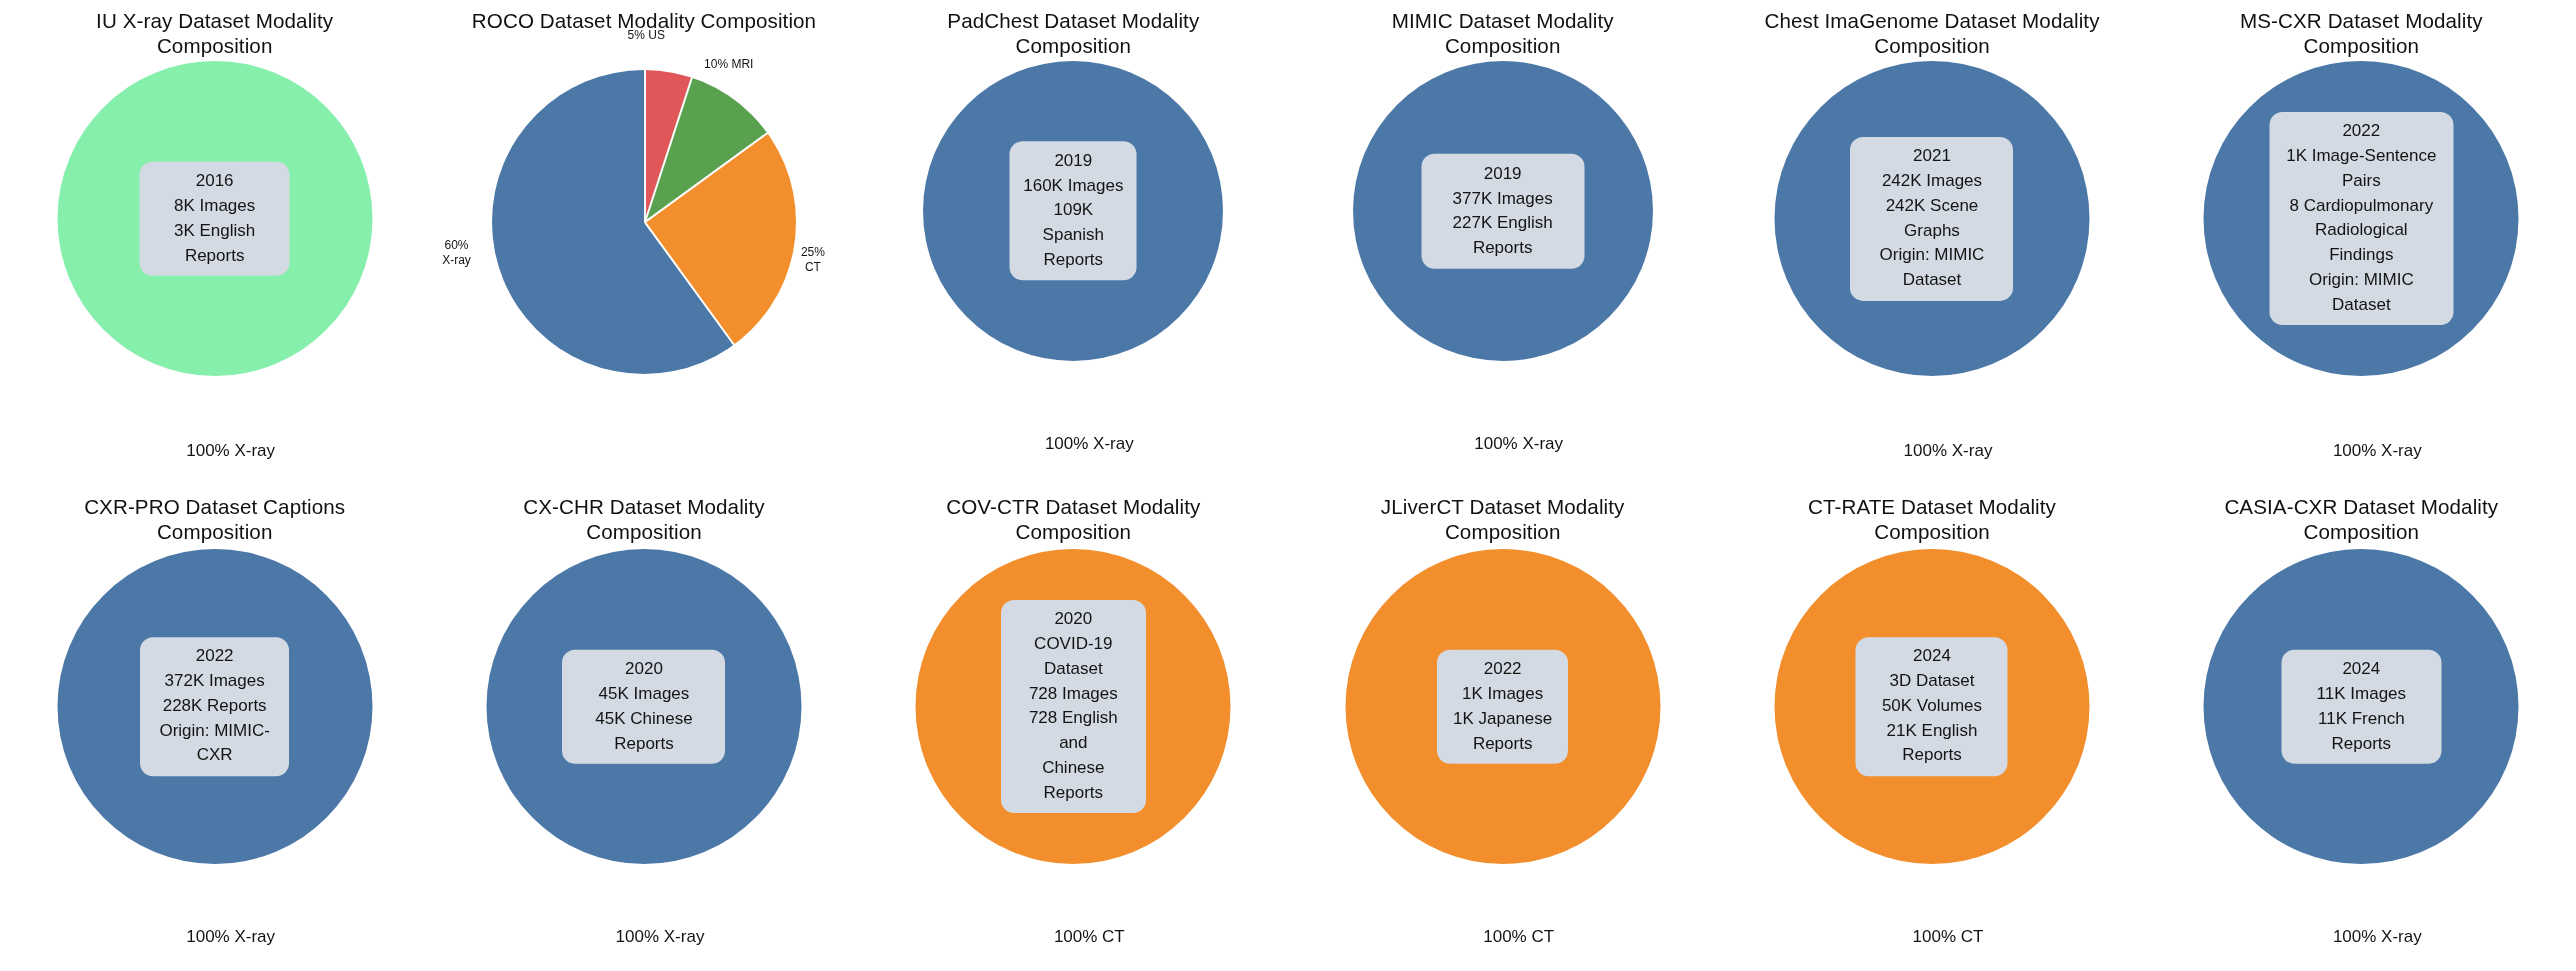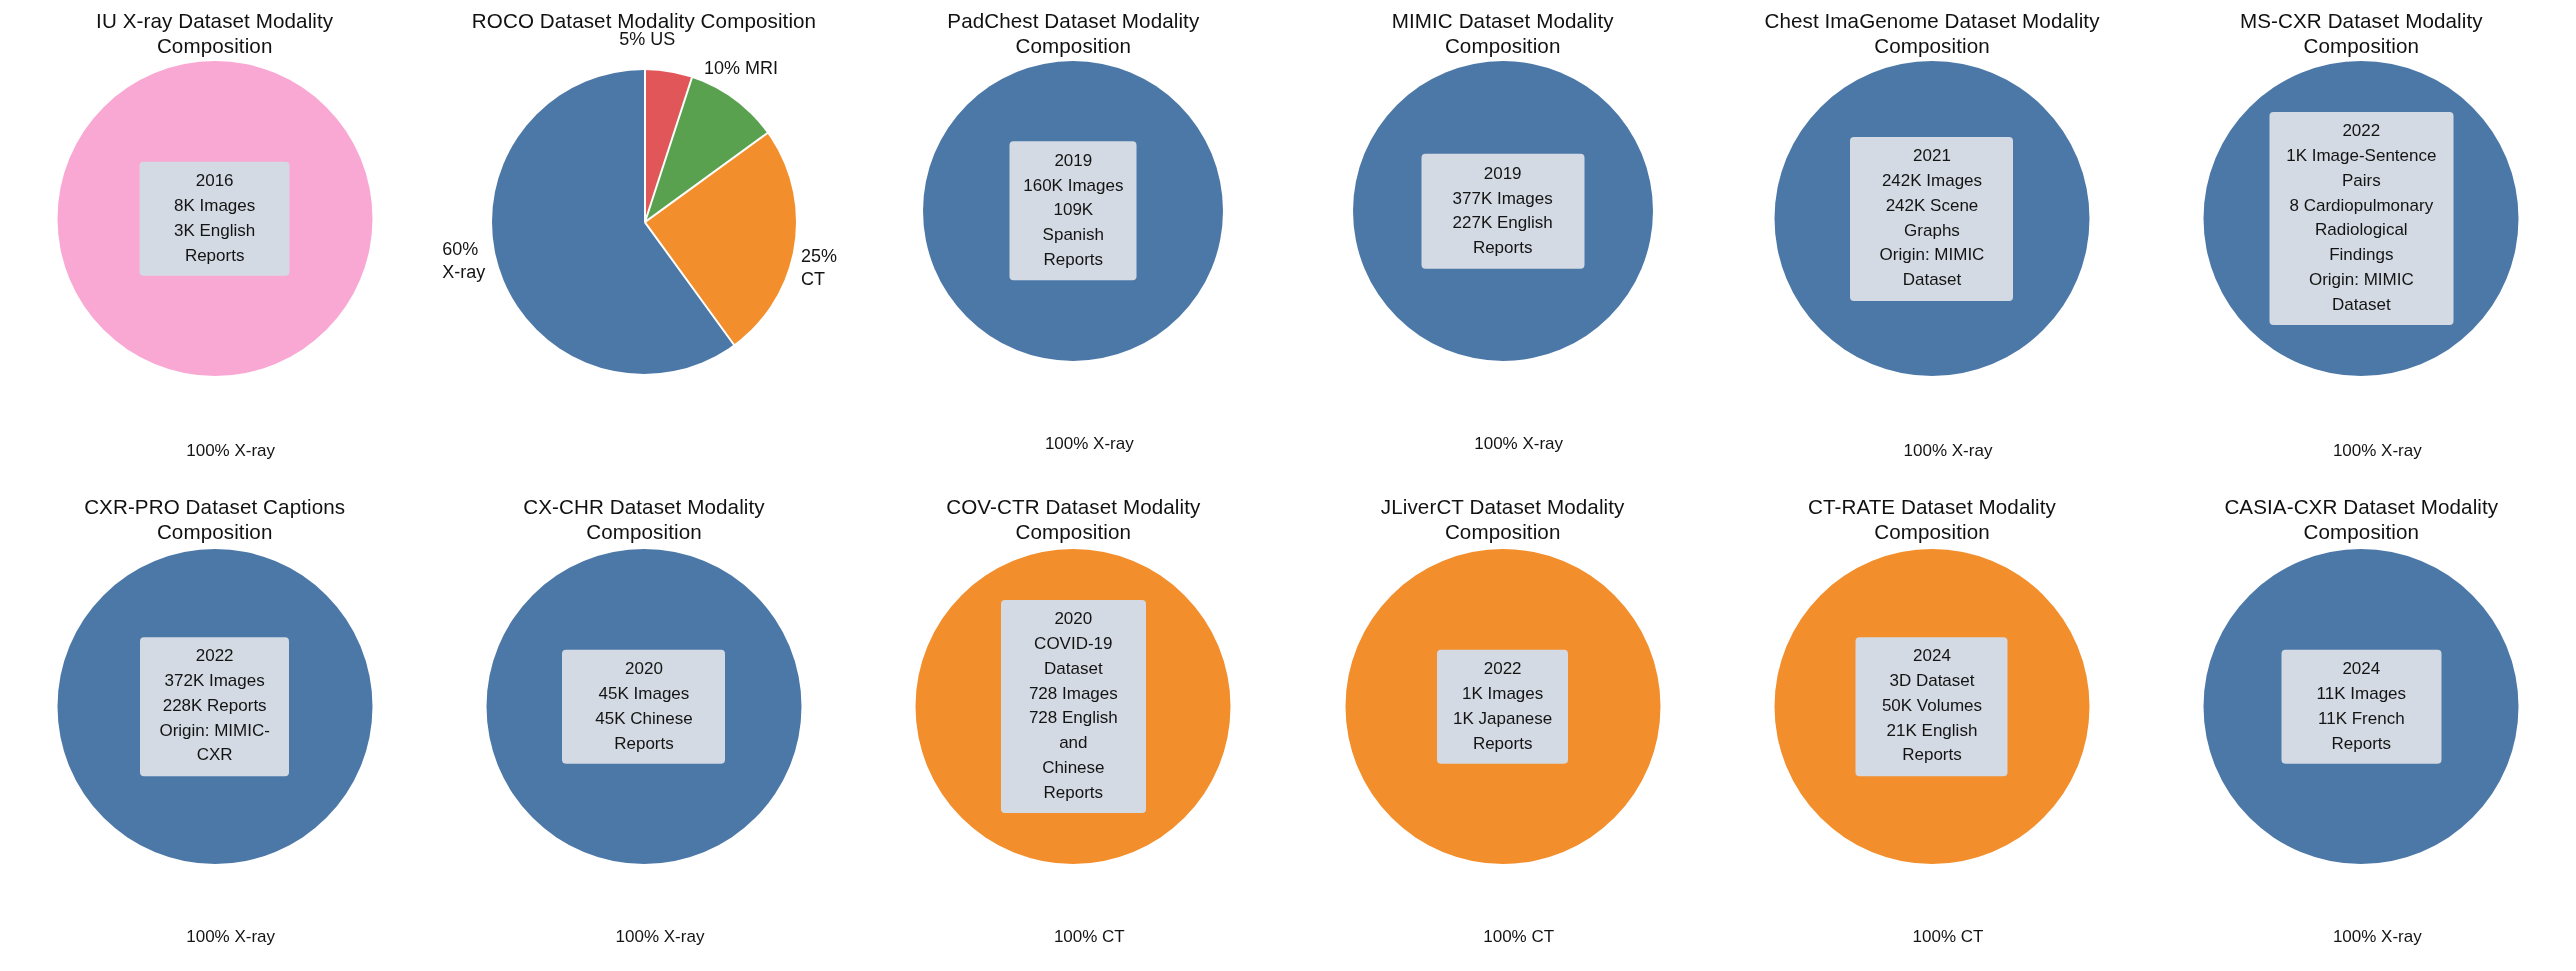--- a/index.html
+++ b/index.html
@@ -67,59 +67,59 @@
     height: 50%;
     background: #ffffff;
     transform-origin: 50% 100%;
   }
   .center-box {
     position: absolute;
     left: 50%;
     top: 50%;
     transform: translate(-50%, -50%);
     background: #d3dae3;
-    border-radius: 4px;
+    border-radius: 13px;
     padding: 7.7px 11.8px;
     text-align: center;
     font-size: 17px;
     line-height: 1.46;
     color: #141414;
     white-space: pre-line;
     box-sizing: border-box;
   }
   .center-box.offset-roco {
     transform: translate(-54%, -46%);
   }
   .slice-label {
     position: absolute;
-    font-size: 18px;
+    font-size: 12px;
     line-height: 1.28;
     color: #141414;
-    text-align: left;
+    text-align: center;
     white-space: pre-line;
   }
   .bottom-label {
     position: absolute;
     left: 16px;
     width: 100%;
     text-align: center;
     font-size: 17px;
     color: #141414;
   }
 </style>
 </head>
 <body>
 
 <div id="grid">
 
   <div class="panel">
     <div class="panel-title">IU X-ray Dataset Modality
 Composition</div>
     <div class="pie-wrap">
-      <div class="pie" style="background:#f9a8d4;">
+      <div class="pie" style="background:#86efac;">
         <div class="center-box" style="width:150px;">2016
 8K Images
 3K English Reports</div>
       </div>
     </div>
     <div class="bottom-label" style="top:441px;">100% X-ray</div>
   </div>
 
   <div class="panel">
     <div class="panel-title" style="top:8.3px;left:-2%;width:104%;">ROCO Dataset Modality Composition</div>

